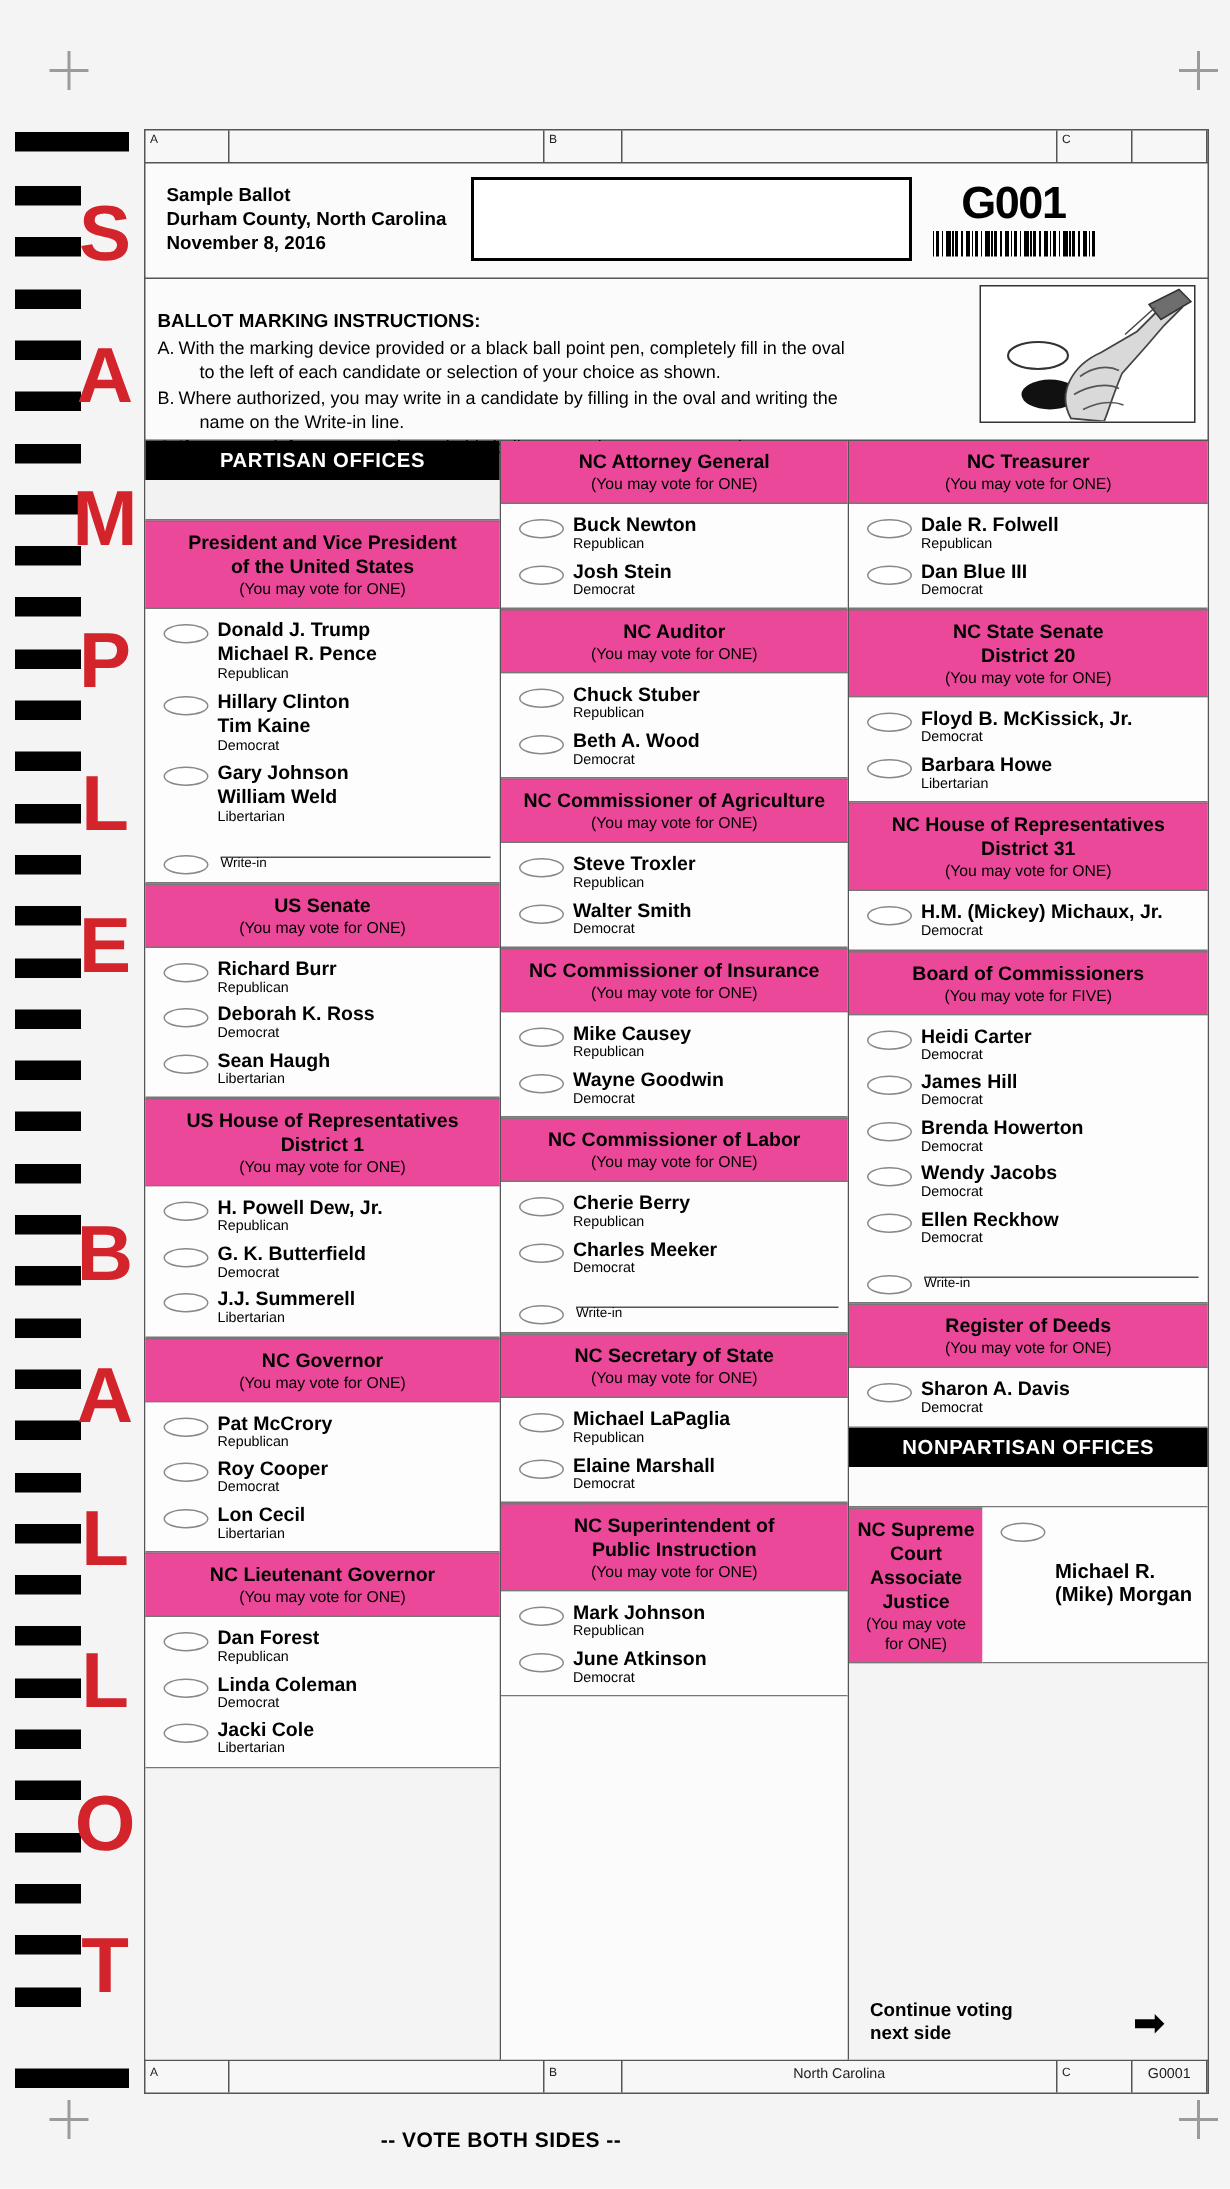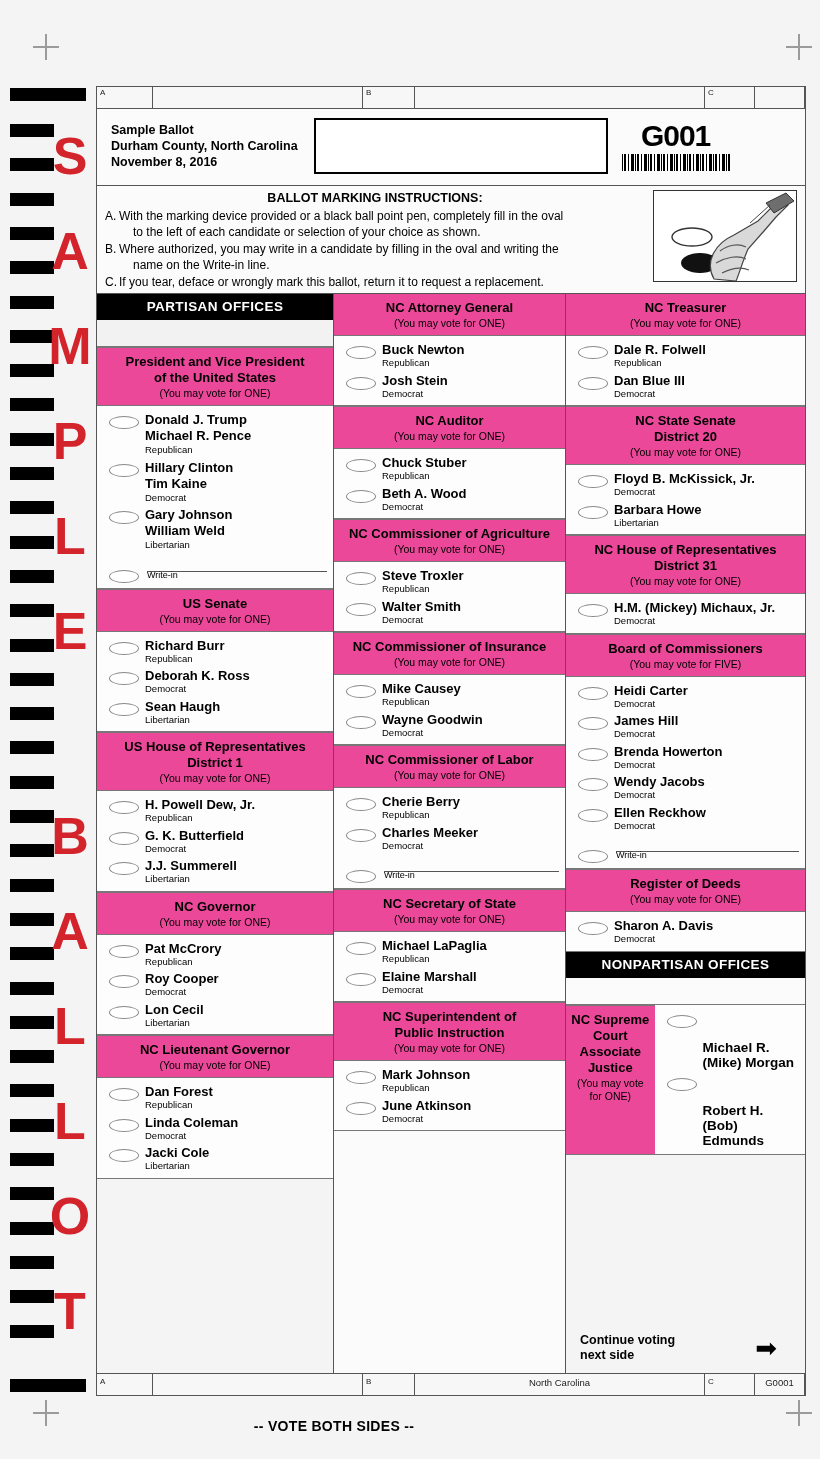--- a/index.html
+++ b/index.html
@@ -52,21 +52,21 @@
   .hdr-left{font-size:12.5px;font-weight:bold;line-height:16px;color:#000;white-space:pre-line;}
   .hdr-box{width:290px;height:52px;border:2px solid #000;margin-left:16px;background:#fff;}
   .hdr-right{margin-left:14px;text-align:center;}
   .hdr-code{font-size:30px;font-weight:bold;letter-spacing:-1px;line-height:30px;}
   .barcode{margin-top:3px;height:17px;width:108px;
      background:repeating-linear-gradient(90deg,#000 0 1px,#fff 1px 2px,#000 2px 4px,#fff 4px 6px,#000 6px 7px,#fff 7px 9px,#000 9px 12px,#fff 12px 13px);}
 
   .instr{border:1px solid #555;border-top:none;box-sizing:border-box;
          display:flex;padding:4px 8px 6px 8px;height:108px;background:#fbfbfb;}
   .instr-text{flex:1;font-size:12px;line-height:16.5px;color:#000;}
-  .instr-title{text-align:center;font-weight:bold;font-size:12.5px;margin-bottom:1px;}
+  .instr-title{font-weight:bold;font-size:12.5px;margin-bottom:1px;margin-top:16px;}
   .instr-line{display:flex;}
   .instr-letter{width:14px;flex:0 0 14px;}
   .instr-body{flex:1;}
   .instr-body .cont{display:block;padding-left:14px;}
   .pen-box{width:142px;height:90px;border:1px solid #333;background:#fff;margin-left:8px;
            position:relative;overflow:hidden;flex:0 0 142px;}
 
   
   .cols{display:flex;border:1px solid #555;border-top:none;box-sizing:border-box;
         height:1080px;background:#fbfbfb;}
@@ -788,28 +788,20 @@
           </div>
           <div class="choices">
             <div class="choice big">
               <div class="oval"></div>
               <div class="ctext">
                 <div class="cname">
                   <div>Michael R. (Mike) Morgan</div>
                 </div>
               </div>
             </div>
-            <div class="choice big">
-              <div class="oval"></div>
-              <div class="ctext">
-                <div class="cname">
-                  <div>Robert H. (Bob) Edmunds</div>
-                </div>
-              </div>
-            </div>
           </div>
         </div>
       <div class="filler"></div>
       <div class="contnext">
         <div class="contnext-txt">Continue voting
 next side</div>
         <div class="arrow">➡</div>
       </div>
     </div>
 

